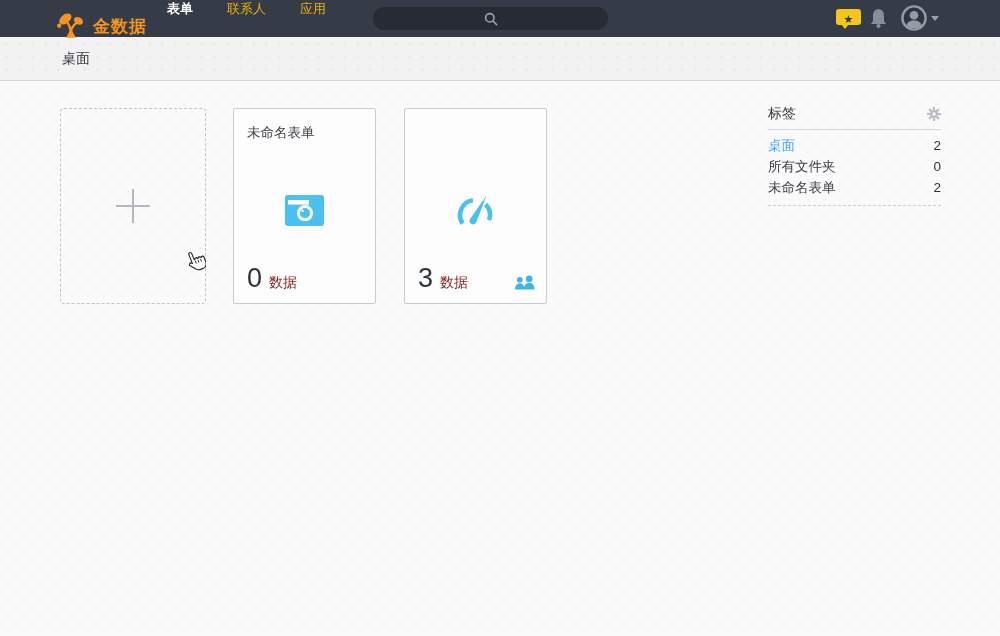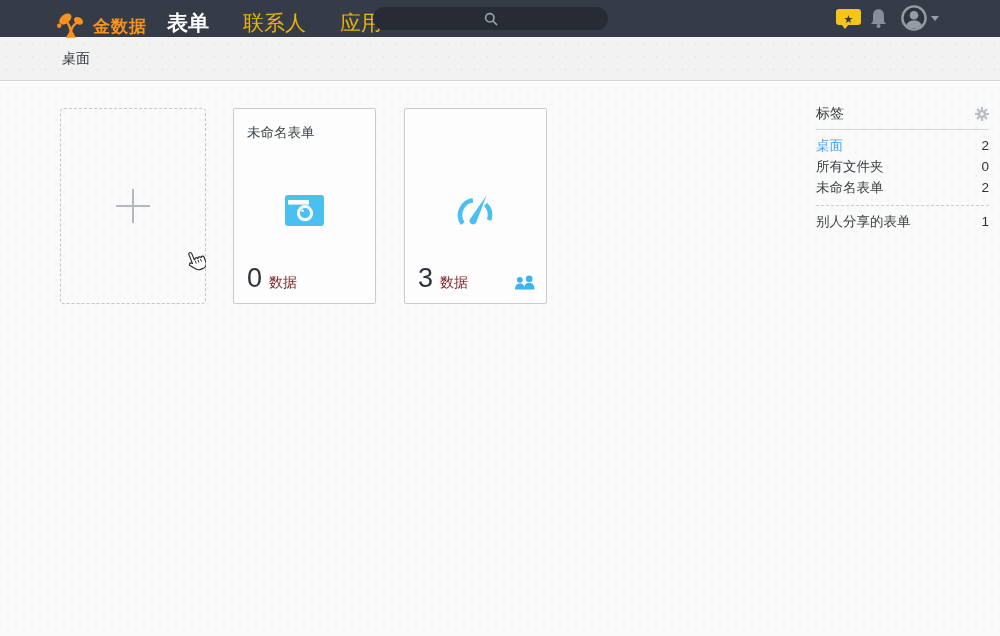--- a/index.html
+++ b/index.html
@@ -10,21 +10,21 @@
     background-image:
       radial-gradient(circle, rgba(60,65,75,.05) 1px, transparent 1.2px),
       radial-gradient(circle, rgba(60,65,75,.05) 1px, transparent 1.2px);
     background-size:16px 16px; background-position:0 0, 8px 8px;
     font-family:"Liberation Sans","DejaVu Sans",sans-serif;
   }
   
   .topbar { position:absolute; left:0; top:0; right:0; height:37px; background:#353b47; z-index:10; }
   .logo { position:absolute; left:56px; top:12px; height:29px; display:flex; align-items:center; gap:7px; cursor:pointer; }
   .brand { color:#f7921e; font-size:17px; font-weight:bold; letter-spacing:1px; }
-  .nav { position:absolute; left:167px; top:0; height:37px; display:flex; align-items:flex-end; gap:34px; font-size:21px; }
+  .nav { position:absolute; left:167px; top:0; height:37px; display:flex; align-items:flex-start; gap:34px; font-size:13px; }
   .nav-item { color:#eab308; cursor:pointer; }
   .nav-item.active { color:#ffffff; font-weight:bold; }
   .search-wrap { position:absolute; left:373px; top:7px; width:235px; height:23px; }
   .search-wrap input { width:100%; height:100%; border:none; outline:none; border-radius:12px; background:#262b34; color:#c7ccd4; font-size:13px; text-align:center; font-family:inherit; }
   .search-icon { position:absolute; left:50%; top:50%; transform:translate(-50%,-50%); pointer-events:none; line-height:0; }
   .star-badge { position:absolute; left:836px; top:9px; width:25px; height:16px; background:#f5c51d; border-radius:3px; text-align:center; cursor:pointer; }
   .star-badge::after { content:''; position:absolute; left:5px; bottom:-4px; border-left:4px solid transparent; border-right:4px solid transparent; border-top:5px solid #f5c51d; }
   .star-badge .star-glyph { font-size:11px; line-height:16px; color:#343943; }
   .bell { position:absolute; left:869px; top:8px; line-height:0; cursor:pointer; }
   .avatar { position:absolute; left:901px; top:5px; line-height:0; cursor:pointer; }
@@ -42,21 +42,21 @@
   .card-1 { left:233px; } .card-2 { left:404px; }
   .card-title { margin:14px 13px 0; font-size:13.5px; line-height:1.55; color:#3c4147; }
   .card-icon { position:absolute; left:0; right:0; display:flex; justify-content:center; line-height:0; }
   .card-1 .card-icon { top:86px; }
   .card-2 .card-icon { top:80px; }
   .card-footer { position:absolute; left:13px; bottom:9px; display:flex; align-items:baseline; gap:7px; }
   .card-count { font-size:27px; color:#2e333a; }
   .card-count-label { font-size:14px; color:#7f1d1d; }
   .share-icon { position:absolute; right:10px; bottom:13px; line-height:0; }
   
-  .sidebar { position:absolute; left:768px; top:104px; width:173px; font-size:13.5px; color:#3c4147;margin-left:48px; }
+  .sidebar { position:absolute; left:768px; top:104px; width:173px; font-size:13.5px; color:#3c4147; }
   .sb-header { display:flex; justify-content:space-between; align-items:center; height:19px; }
   .sb-title { font-size:14px; color:#33373c; }
   .gear { line-height:0; cursor:pointer; }
   .sb-divider { border-top:1px solid #d6d8db; margin-top:6px; }
   .sb-list { margin-top:5px; }
   .sb-row { display:flex; justify-content:space-between; align-items:center; height:21px; cursor:pointer; }
   .sb-row .cnt { color:#2e333a; }
   .sb-row.active .lbl { color:#3ba3f2; }
   .sb-dashed { border-top:1px dashed #ccced2; margin:7px 0 4px; }
   
@@ -202,24 +202,20 @@
         <span class="lbl">所有文件夹</span>
         <span class="cnt">0</span>
       </div>
       <div class="sb-row">
         <span class="lbl">未命名表单</span>
         <span class="cnt">2</span>
       </div>
     </div>
     <div class="sb-dashed"></div>
     <div class="sb-list">
-      <div class="sb-row">
-        <span class="lbl">别人分享的表单</span>
-        <span class="cnt">1</span>
-      </div>
     </div>
   </div>
 
   <span class="cursor">
     <svg width="21" height="23" viewBox="0 0 24 26">
       <g transform="rotate(-22 12 13)">
         <path d="M9.2 2.2 C10.3 2.2 11 3 11 4.2 L11 11.5 L11.9 11.6 C12 10.8 12.7 10.2 13.5 10.3 C14.3 10.3 14.9 10.9 15 11.7 L15.8 11.8 C15.9 11.1 16.6 10.6 17.4 10.7 C18.2 10.8 18.7 11.3 18.8 12.1 L19.5 12.2 C19.7 11.6 20.3 11.2 21 11.3 C21.9 11.4 22.5 12.2 22.5 13.2 L22.4 18.2 C22.3 22 19.8 24.6 16 24.6 L13.7 24.6 C11.4 24.6 9.8 23.6 8.4 21.8 L4.2 16.4 C3.6 15.6 3.7 14.6 4.4 14 C5.1 13.4 6.2 13.5 6.8 14.2 L7.5 15 L7.5 4.2 C7.5 3 8.1 2.2 9.2 2.2 Z" fill="#ffffff" stroke="#2b2b2b" stroke-width="1.3" stroke-linejoin="round"></path>
         <g stroke="#2b2b2b" stroke-width="1" stroke-linecap="round">
           <line x1="11.6" y1="13.6" x2="11.6" y2="16.2"></line>
           <line x1="14.8" y1="13.8" x2="14.8" y2="16.2"></line>

